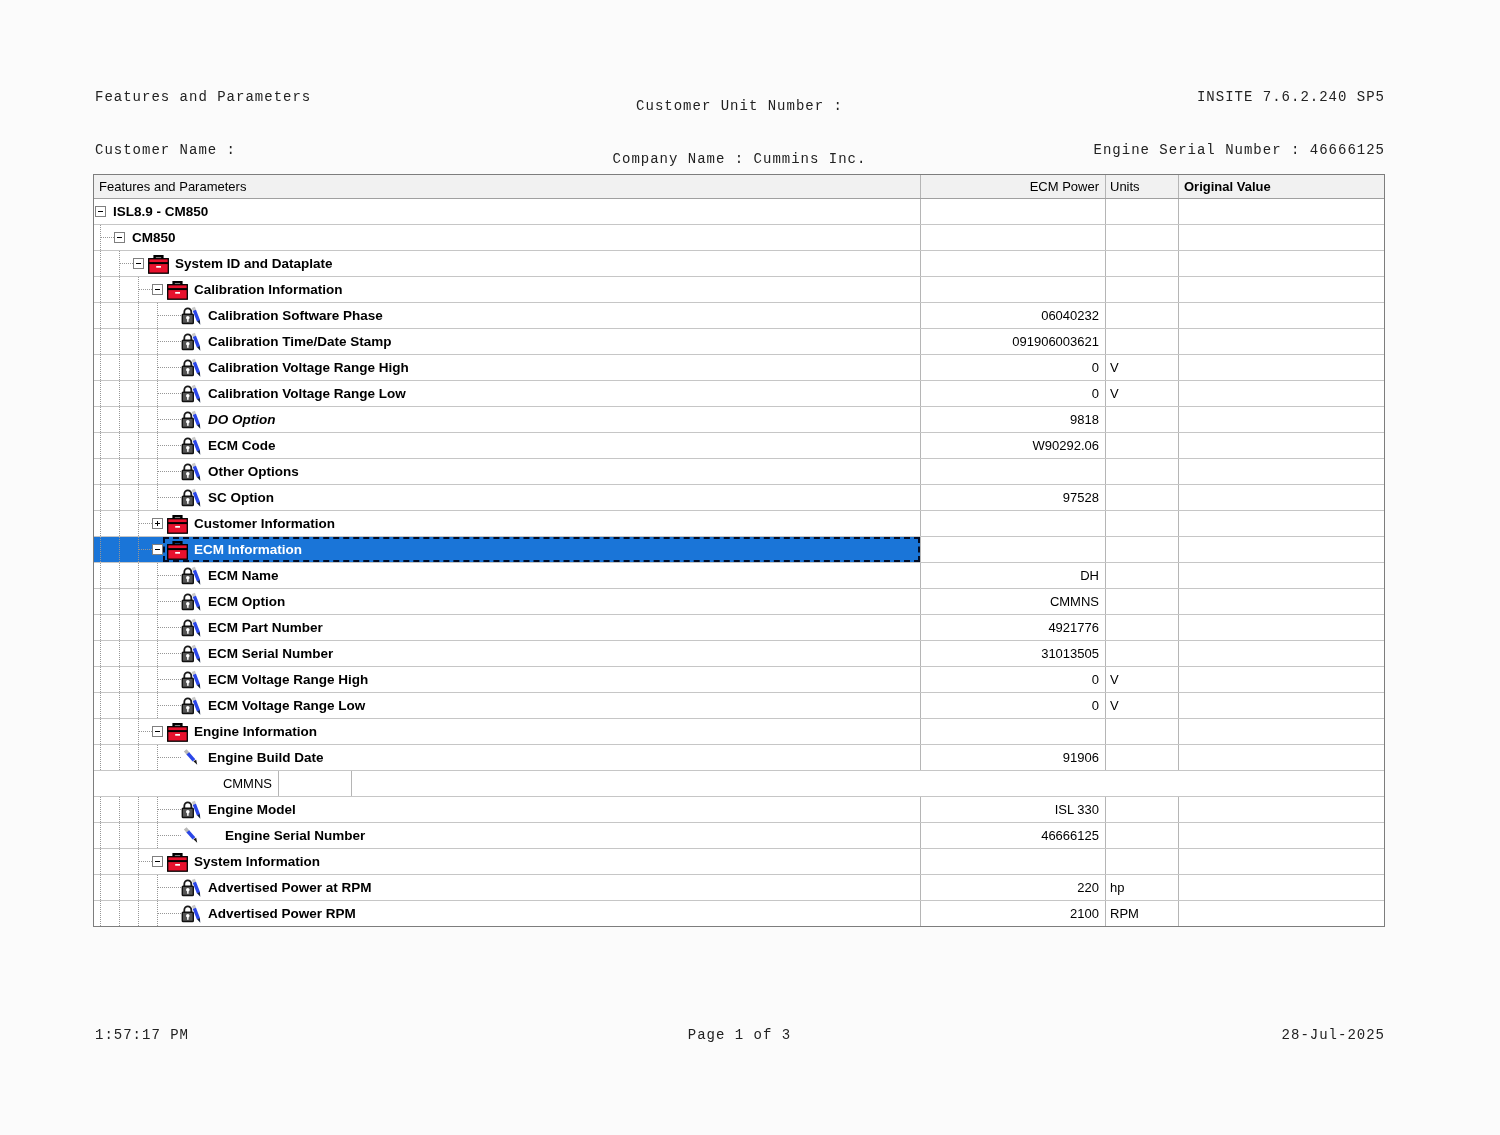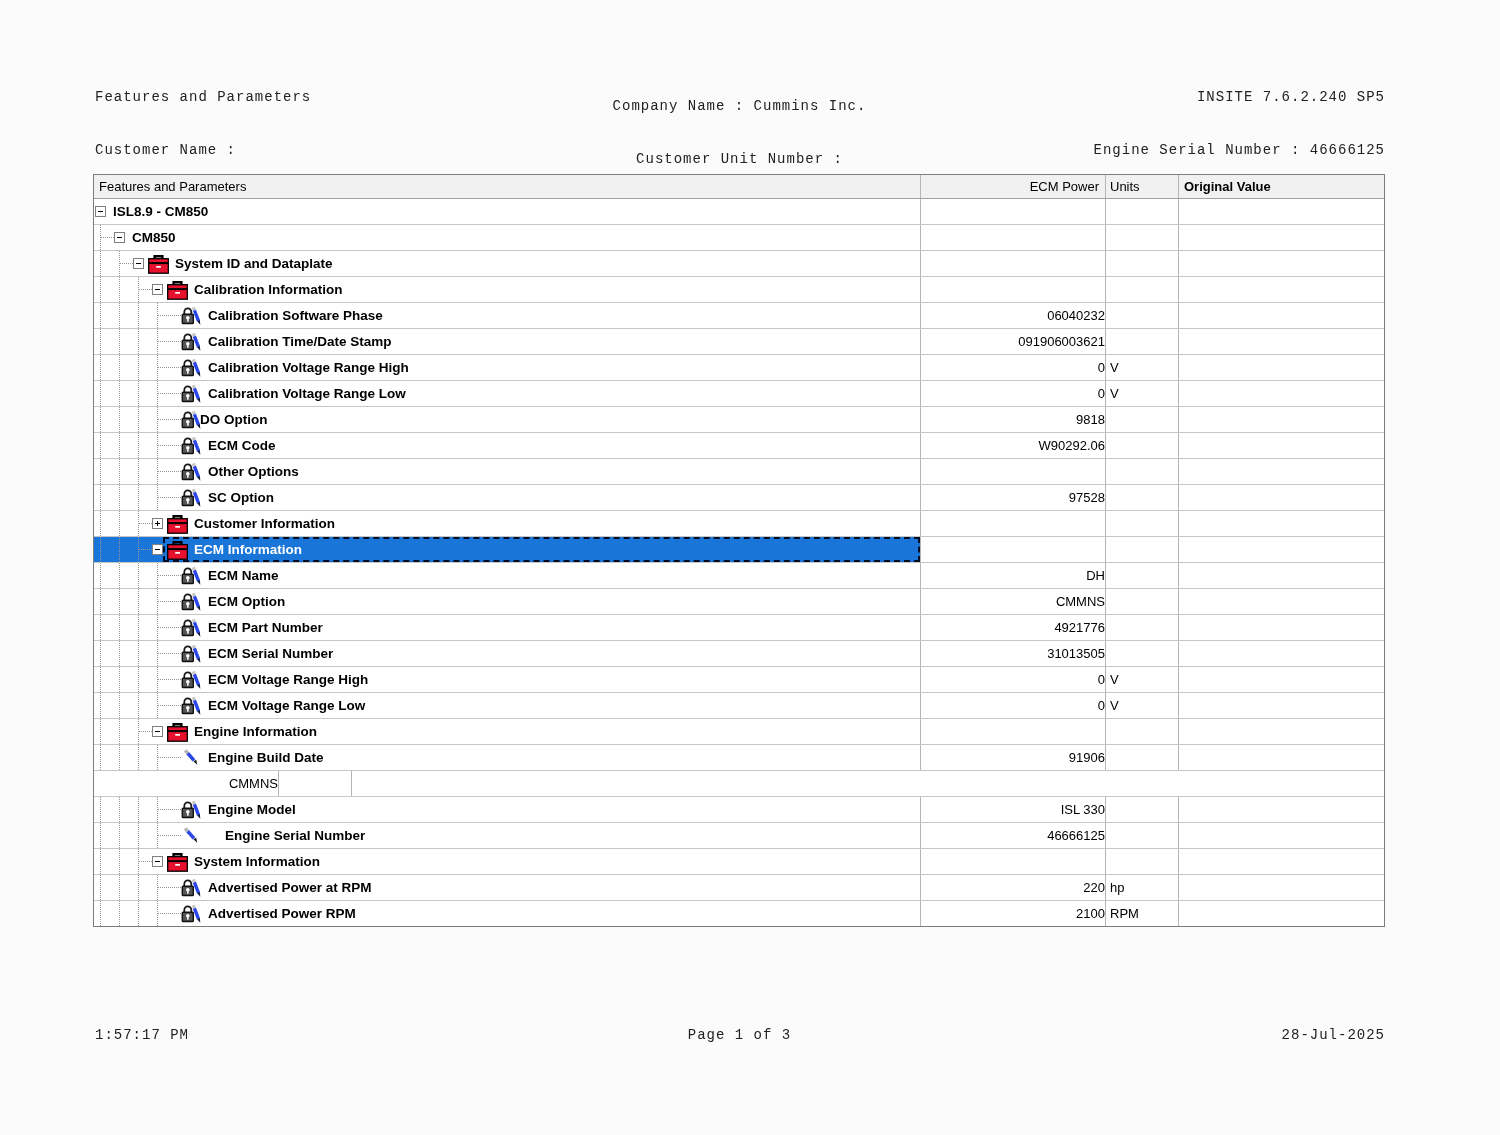--- a/index.html
+++ b/index.html
@@ -28,21 +28,21 @@
   .thead{display:flex;height:24px;background:#f1f1f1;border-bottom:1px solid #a0a0a0;box-sizing:border-box;}
   .thead > div{font-size:13px;line-height:23px;box-sizing:border-box;white-space:nowrap;overflow:hidden;}
   .hc1{width:827px;border-right:1px solid #b5b5b5;padding-left:5px;}
   .hc2{width:185px;border-right:1px solid #b5b5b5;text-align:right;padding-right:6px;}
   .hc3{width:73px;border-right:1px solid #b5b5b5;padding-left:4px;}
   .hc4{flex:1;padding-left:5px;font-weight:bold;}
 
   .trow{display:flex;height:26px;border-bottom:1px solid #c6c6c6;box-sizing:border-box;position:relative;background:#fff;}
   .trow:last-child{border-bottom:none;height:25px;}
   .c1{width:827px;border-right:1px solid #b5b5b5;box-sizing:border-box;position:relative;overflow:hidden;}
-  .c2{width:185px;border-right:1px solid #b5b5b5;box-sizing:border-box;text-align:right;padding-right:0;font-size:13px;line-height:25px;white-space:nowrap;}
+  .c2{width:185px;border-right:1px solid #b5b5b5;box-sizing:border-box;text-align:right;padding-right:6px;font-size:13px;line-height:25px;white-space:nowrap;}
   .c3{width:73px;border-right:1px solid #b5b5b5;box-sizing:border-box;padding-left:4px;font-size:13px;line-height:25px;white-space:nowrap;}
   .c4{flex:1;padding-left:5px;font-size:13px;line-height:25px;white-space:nowrap;}
 
   .guide{position:absolute;top:0;bottom:0;width:0;border-left:1px dotted #979797;}
   .conn{position:absolute;top:12px;height:0;border-top:1px dotted #979797;}
   .ebox{position:absolute;top:7px;width:11px;height:11px;background:#fff;border:1px solid #7f7f7f;box-sizing:border-box;z-index:3;}
   .ebox::before{content:"";position:absolute;left:2px;right:2px;top:4px;height:1px;background:#000;}
   .ebox.plus::after{content:"";position:absolute;top:2px;bottom:2px;left:4px;width:1px;background:#000;}
   .icon{position:absolute;z-index:2;line-height:0;}
   .tlabel{
@@ -55,22 +55,22 @@
 </style>
 </head>
 <body style="--sel-blue: #1A75D8;">
 
 <div id="hdr-left" class="mono">
   <div>Features and Parameters</div>
   <div>Customer Name :</div>
   <div>Work Order Name : NA</div>
 </div>
 <div id="hdr-center" class="mono">
+  <div>Customer Unit Number :</div>
   <div>Company Name : Cummins Inc.</div>
-  <div>Customer Unit Number :</div>
 </div>
 <div id="hdr-right" class="mono">
   <div>INSITE 7.6.2.240 SP5</div>
   <div>Engine Serial Number : 46666125</div>
   <div>ECM Image Name : NA</div>
 </div>
 
 <div id="ptable">
   <div class="thead">
     <div class="hc1">Features and Parameters</div>
@@ -233,21 +233,21 @@
           <div class="conn" style="left: 63px; width: 24px;"></div>
           <span class="icon" style="left: 86px; top: 2px;"><svg width="21" height="21" viewBox="0 0 21 21">
       <path d="M4.3 9.4 V6.9 a3.5 3.5 0 0 1 7 0 V9.4" fill="none" stroke="#1a1a1a" stroke-width="1.8"></path>
       <rect x="2.3" y="9.2" width="11" height="9.3" rx="0.8" fill="#555" stroke="#111" stroke-width="1.4"></rect>
       <circle cx="7.8" cy="12.8" r="1.8" fill="#fff"></circle>
       <rect x="7.1" y="13.4" width="1.5" height="3.4" fill="#fff"></rect>
       <line x1="13.3" y1="2.4" x2="14.7" y2="6" stroke="#c9c9c9" stroke-width="3.4"></line>
       <line x1="14.4" y1="5.4" x2="18.5" y2="15.8" stroke="#2A46E8" stroke-width="3.4"></line>
       <polygon points="17.1,16.3 20.3,19.7 19.9,15.1" fill="#0c1b3a"></polygon>
     </svg></span>
-          <div class="tlabel" style="left: 106px;">DO Option</div>
+          <div class="tlabel" style="left: 114px; font-style: italic;">DO Option</div>
         </div>
         <div class="c2">9818</div>
         <div class="c3"></div>
         <div class="c4"></div>
       </div>
       <div class="trow">
         <div class="c1">
           <div class="guide" style="left: 6px;"></div>
           <div class="guide" style="left: 25px;"></div>
           <div class="guide" style="left: 44px;"></div>

